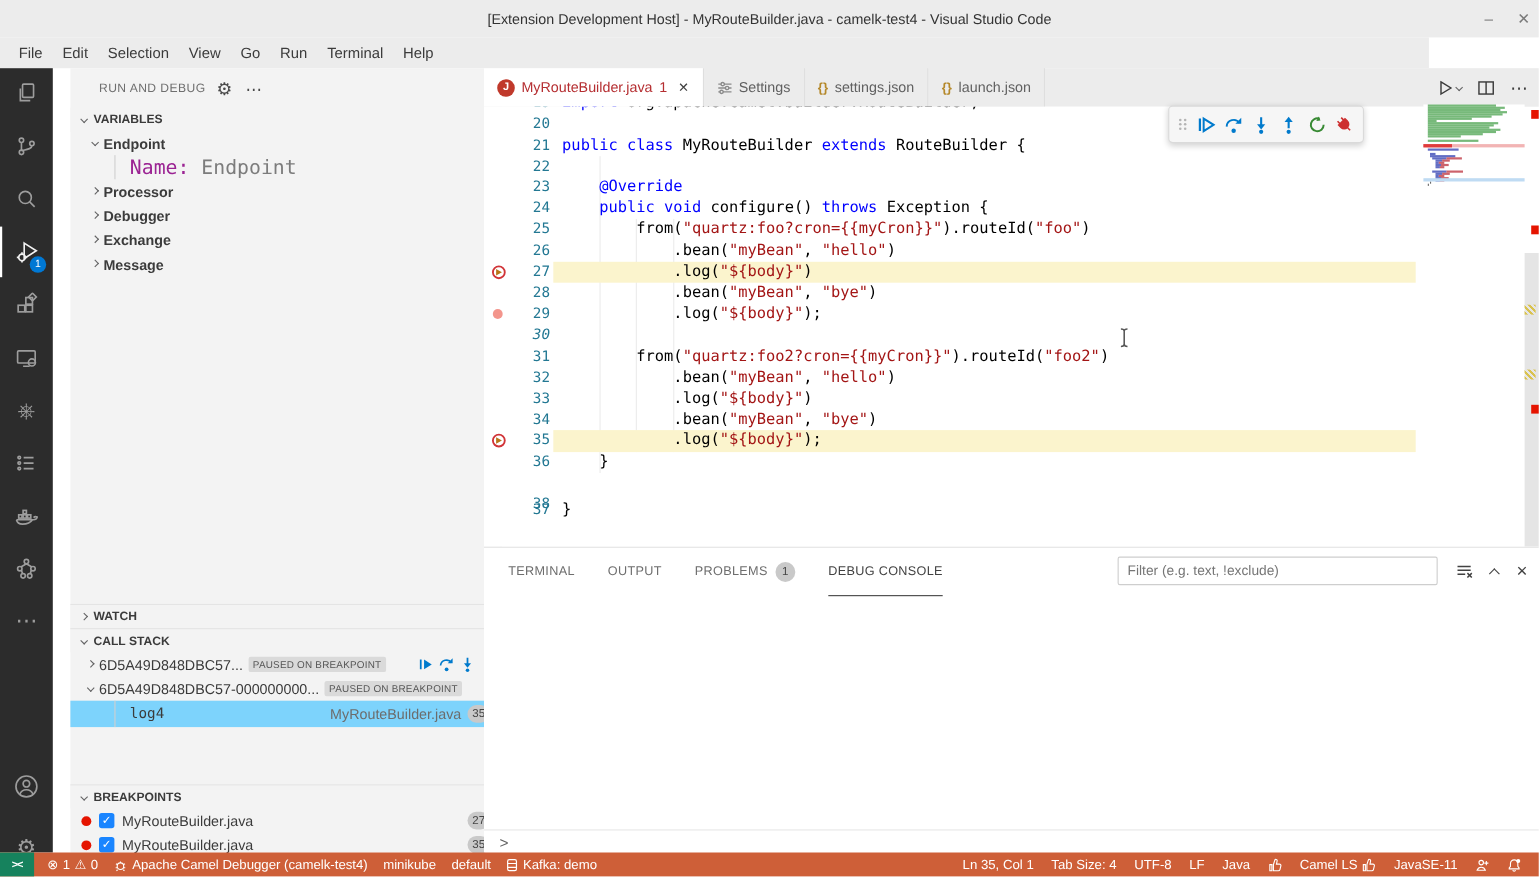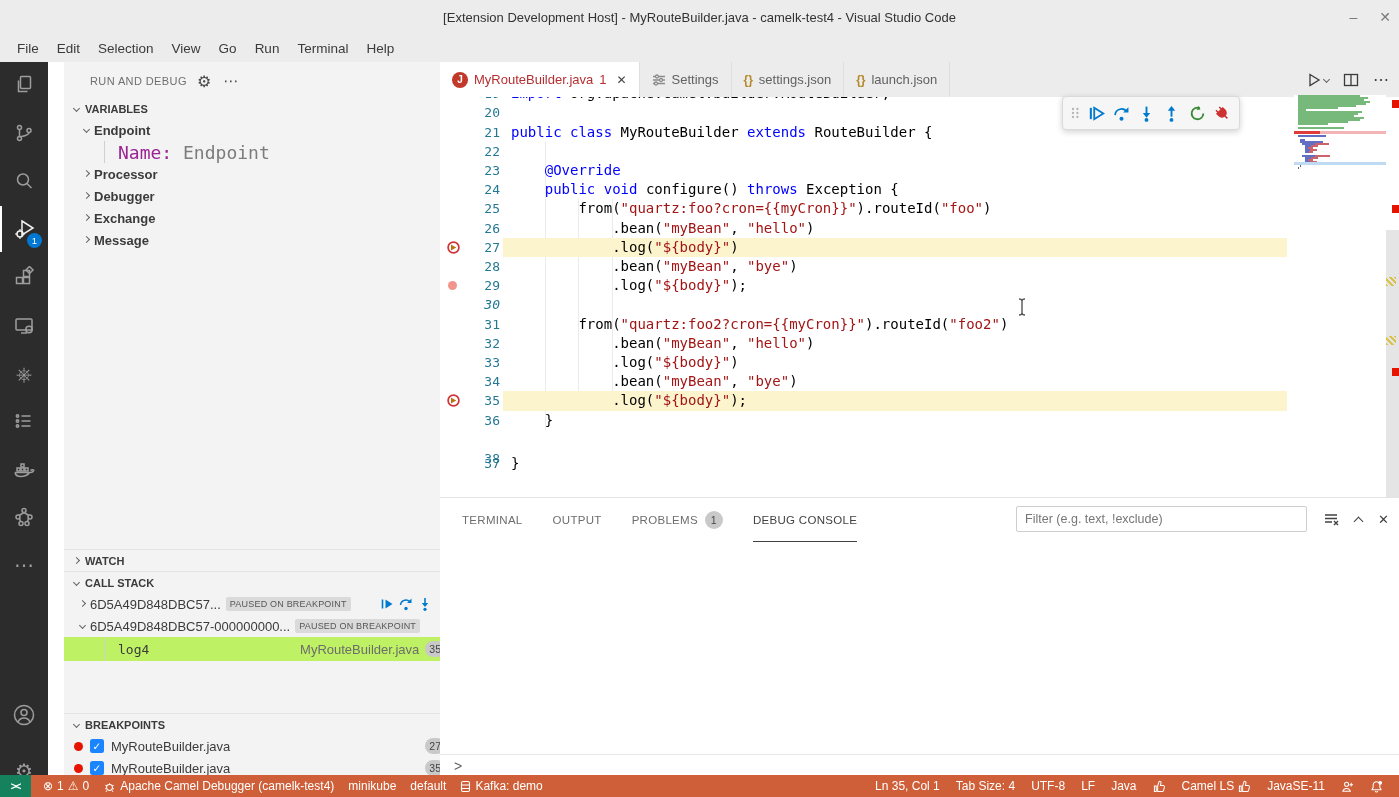--- a/index.html
+++ b/index.html
@@ -4,21 +4,21 @@
 <style>
   *{margin:0;padding:0;box-sizing:border-box}
   html,body{background:#fff}
   .app{position:relative;width:1399px;height:797px;overflow:hidden;
        font-family:"Liberation Sans",sans-serif;color:#3b3b3b;font-size:13px;
        background:#fff;-webkit-font-smoothing:antialiased}
   
   .titlebar{position:absolute;left:0;top:0;width:1399px;height:34px;background:#ececec;
             display:flex;align-items:center;justify-content:center;color:#333;font-size:13px}
   .win-controls{position:absolute;right:8px;top:0;height:34px;display:flex;align-items:center;gap:22px;color:#7a7a7a;font-size:14px}
-  .menubar{position:absolute;left:0;top:34px;width:1399px;height:28px;background:#ececec;
+  .menubar{position:absolute;left:0;top:34px;width:1299px;height:28px;background:#ececec;
            display:flex;align-items:center;padding-left:8px;color:#3b3b3b;font-size:13.5px}
   .menubar span{padding:4px 9px;border-radius:4px;cursor:default}
   
   .activitybar{position:absolute;left:0;top:62px;width:48px;height:713px;background:#2c2c2c}
   .ab-item{position:absolute;left:0;width:48px;height:46px;display:flex;align-items:center;justify-content:center;color:#9d9d9d}
   .ab-item svg{stroke:#9d9d9d;fill:none;stroke-width:1.5}
   .ab-item.active{border-left:2px solid #fff;color:#f2f2f2}
   .ab-item.active svg{stroke:#f2f2f2}
   .ab-glyph{font-size:20px;line-height:1}
   .ab-badge{position:absolute;right:6px;bottom:4px;min-width:15px;height:15px;border-radius:8px;
@@ -40,21 +40,21 @@
         transform:rotate(-45deg);flex:none;margin-top:-1px}
   .chev.down{transform:rotate(45deg)}
   .purple{color:#9b2393}
   .gray{color:#7c7c7c}
   .guide{border-left:1px solid #d0d0d0;align-self:stretch}
   .paused-badge{background:#dadada;color:#565656;font-size:9px;padding:2px 4px;border-radius:2px;white-space:nowrap;letter-spacing:.2px}
   .count-badge{background:#c9c9c9;color:#454545;font-size:10.5px;min-width:18px;height:16px;border-radius:9px;
                display:flex;align-items:center;justify-content:center;padding:0 4px}
   .cs-icons{margin-left:auto;margin-right:4px;display:flex;gap:5px;align-items:center}
   .cs-icons svg{display:block}
-  .sel-row{background:#bef264}
+  .sel-row{background:#7dd3fc}
   .bp-dot{width:9px;height:9px;border-radius:50%;background:#e51400;flex:none}
   .checkbox{width:14px;height:14px;border-radius:2.5px;background:#1a85ff;color:#fff;font-size:10.5px;line-height:14px;
             text-align:center;flex:none}
   .right-meta{margin-left:auto;margin-right:10px;display:flex;align-items:center;gap:6px;color:#6c6c6c}
   
   .tabbar{position:absolute;left:440px;top:62px;width:959px;height:35px;background:#ececec;display:flex}
   .tab{height:35px;display:flex;align-items:center;gap:6px;padding:0 12px;border-right:1px solid #dedede;
        color:#616161;font-size:13px;background:#ececec;white-space:nowrap}
   .tab.active{background:#fff;color:#b52e31}
   .java-ic{width:16px;height:16px;border-radius:50%;background:#c0392b;color:#fff;font-size:10px;font-weight:bold;

